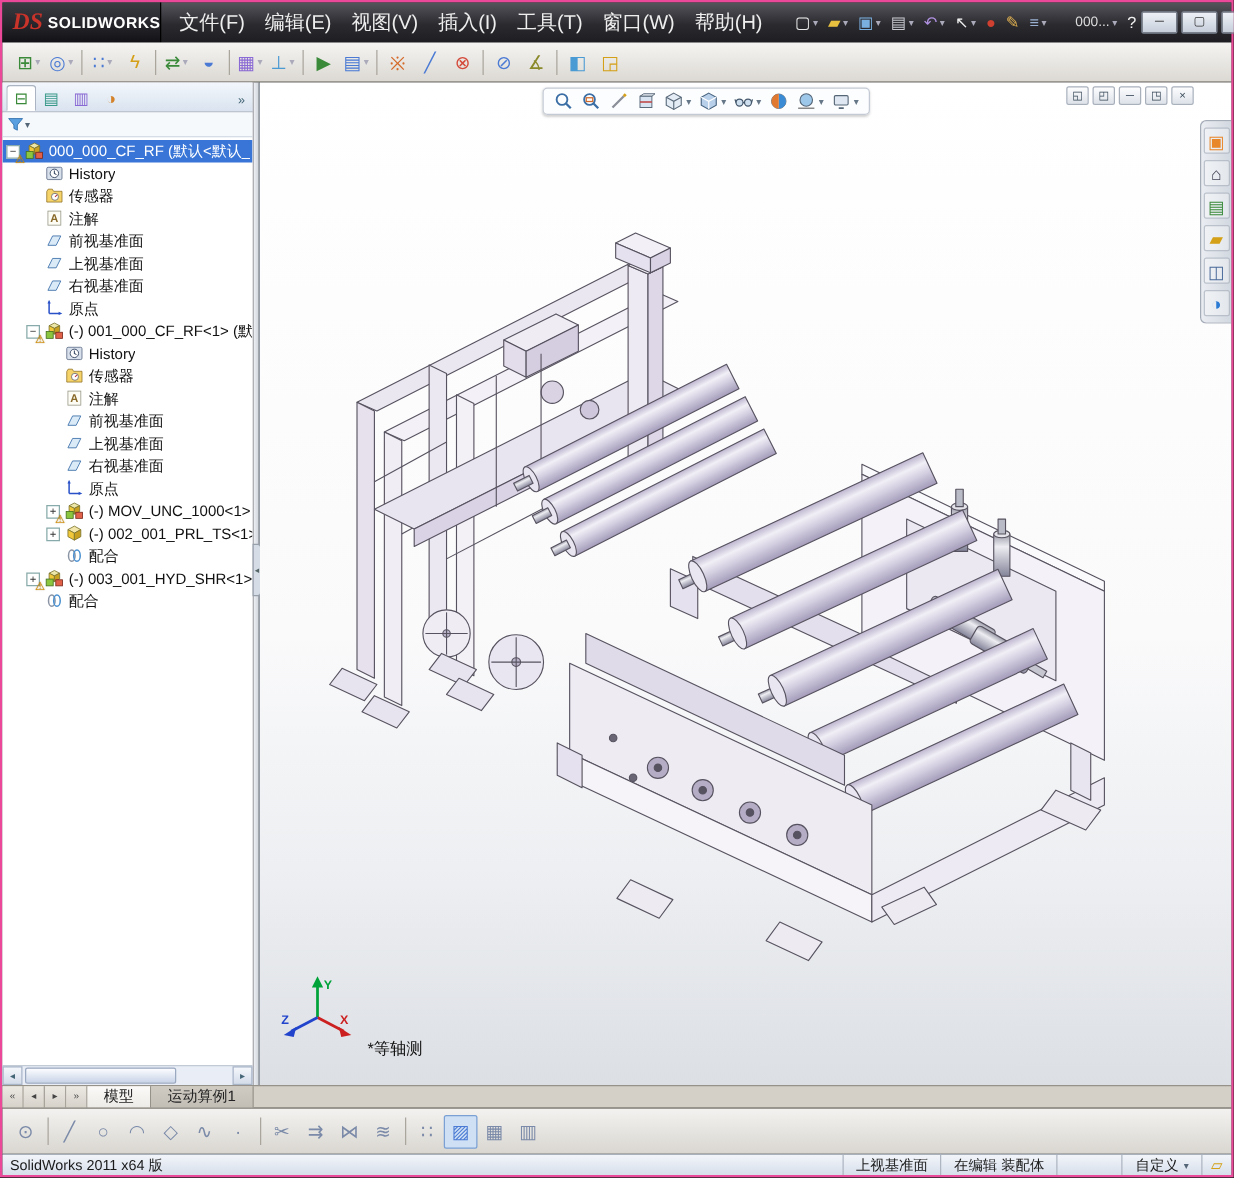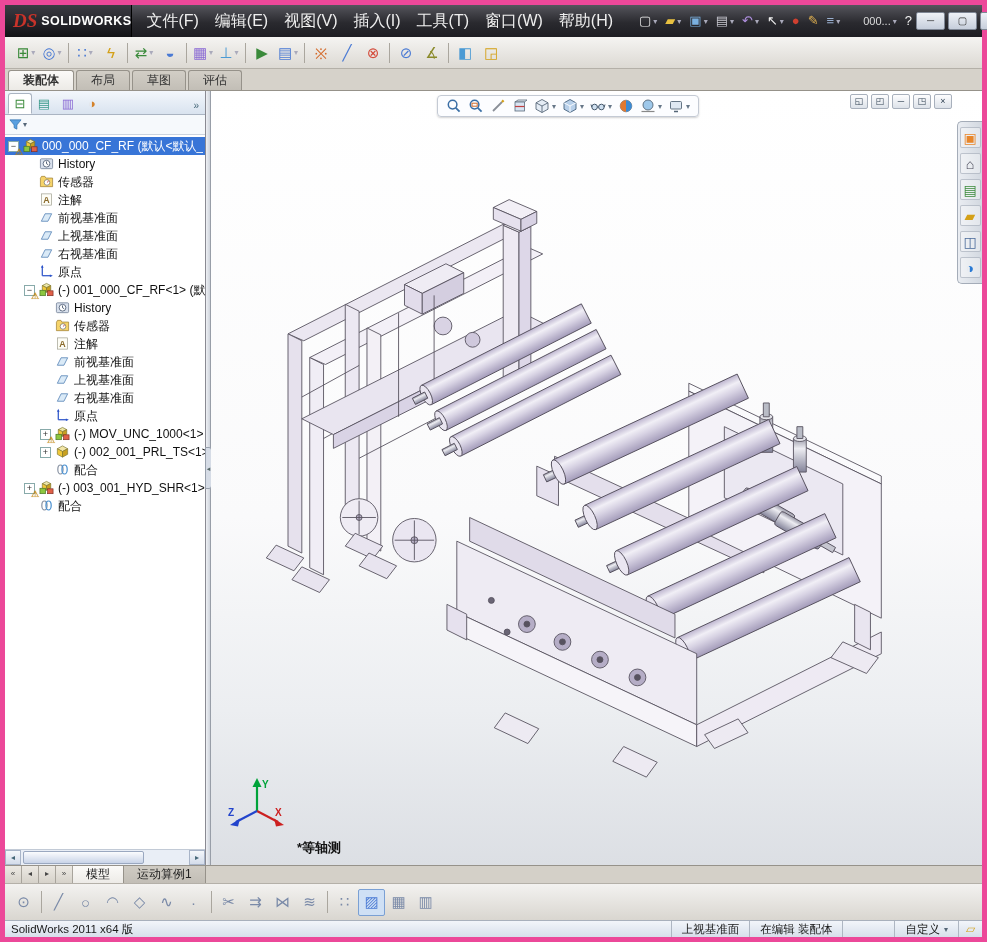--- a/index.html
+++ b/index.html
@@ -1,18 +1,18 @@
 <!DOCTYPE html>
 <html><head>
 <meta charset="utf-8">
 <style>
   html,body{margin:0;padding:0;}
   body{width:987px;height:942px;overflow:hidden;font-family:"Liberation Sans",sans-serif;background:#222;}
   *{box-sizing:border-box;}
-  .window{width:987px;height:942px;display:flex;flex-direction:column;border:5px solid #ec4899;}
+  .window{width:987px;height:942px;display:flex;flex-direction:column;border:2px solid #ec4899;}
 
   
   .titlebar{height:32px;background:linear-gradient(#55555c,#2a2a2f 55%,#1d1d22);display:flex;align-items:center;color:#eee;flex:0 0 auto;}
   .logo{width:134px;height:100%;background:linear-gradient(#3c3c44,#121216);display:flex;align-items:center;padding-left:8px;border-right:1px solid #000;}
   .logo .ds{color:#c8332a;font-weight:bold;font-style:italic;font-size:19px;margin-right:4px;font-family:"Liberation Serif",serif;}
   .logo .sw{color:#fff;font-weight:bold;font-size:12.5px;letter-spacing:.4px;}
   .menubar{display:flex;margin-left:6px;}
   .menu-item{padding:4px 8px;font-size:16px;border-radius:2px;white-space:nowrap;}
   .qtools{display:flex;align-items:center;margin-left:14px;}
   .qbtn{display:flex;align-items:center;padding:2px 4px;border-radius:2px;}
@@ -97,21 +97,21 @@
   .hbtn[data-icon="monitor"] .hi-monitor{display:block;}
   .hbtn .dd{color:#678;}
 
   .doc-controls{position:absolute;top:3px;right:30px;display:flex;gap:3px;}
   .dcbtn{width:18px;height:15px;background:linear-gradient(#fdfdfe,#dde2e9);border:1px solid #a8b0bc;border-radius:2px;font-size:9px;line-height:13px;text-align:center;color:#345;}
 
   .task-pane{position:absolute;top:30px;right:0;width:25px;background:linear-gradient(90deg,#eaedf2,#d2d8e0);border:1px solid #a4acb8;border-right:none;border-radius:5px 0 0 5px;padding:5px 0;display:flex;flex-direction:column;align-items:center;gap:5px;}
   .tpbtn{width:21px;height:21px;display:flex;align-items:center;justify-content:center;font-size:14px;border-radius:2px;background:rgba(255,255,255,.35);border:1px solid rgba(140,150,165,.5);}
 
   .triad{position:absolute;left:14px;bottom:26px;width:64px;height:64px;}
-  .view-label{position:absolute;left:86px;bottom:8px;font-weight:bold;font-size:13px;color:#111;}
+  .view-label{position:absolute;left:86px;bottom:20px;font-weight:normal;font-size:13px;color:#111;}
 
   
   .bottom-tabs{height:18px;background:#d4d0c8;border-top:1px solid #96928a;display:flex;align-items:stretch;flex:0 0 auto;}
   .navbtn{width:17px;font-size:8px;background:linear-gradient(#ece9e3,#d6d2ca);border-right:1px solid #a8a49c;text-align:center;line-height:16px;color:#444;}
   .btab{padding:0 13px;font-size:12px;line-height:16px;background:linear-gradient(#cfcbc3,#c2beb6);border-right:1px solid #96928a;color:#222;}
   .btab.active{background:linear-gradient(#fbfaf8,#edebe7);}
 
   
   .sketchbar{height:37px;background:linear-gradient(#f3f2f0,#d9d6d0);border-top:1px solid #b4b0a8;display:flex;align-items:center;padding-left:5px;flex:0 0 auto;}
   .skbtn{display:flex;align-items:center;justify-content:center;min-width:27px;height:27px;border-radius:2px;border:1px solid transparent;}
@@ -263,27 +263,20 @@
       </span>
       <span class="t2btn sep"></span>
       <span class="t2btn">
         <span class="tglyph" style="color: rgb(74, 154, 212);">◧</span>
       </span>
       <span class="t2btn">
         <span class="tglyph" style="color: rgb(212, 160, 23);">◲</span>
       </span>
     </div>
 
-  <div class="cmdtabs">
-
-  <span class="ctab active">装配体</span>
-      <span class="ctab">布局</span>
-      <span class="ctab">草图</span>
-      <span class="ctab">评估</span>
-    </div>
 
   <div class="main">
 
     <div class="left-panel">
       <div class="panel-tabs">
         <span style="display:flex;">
 
         <span class="ptab active" style="color: rgb(58, 138, 58);">⊟</span>
             <span class="ptab" style="color: rgb(58, 154, 138);">▤</span>
             <span class="ptab" style="color: rgb(138, 106, 212);">▥</span>

